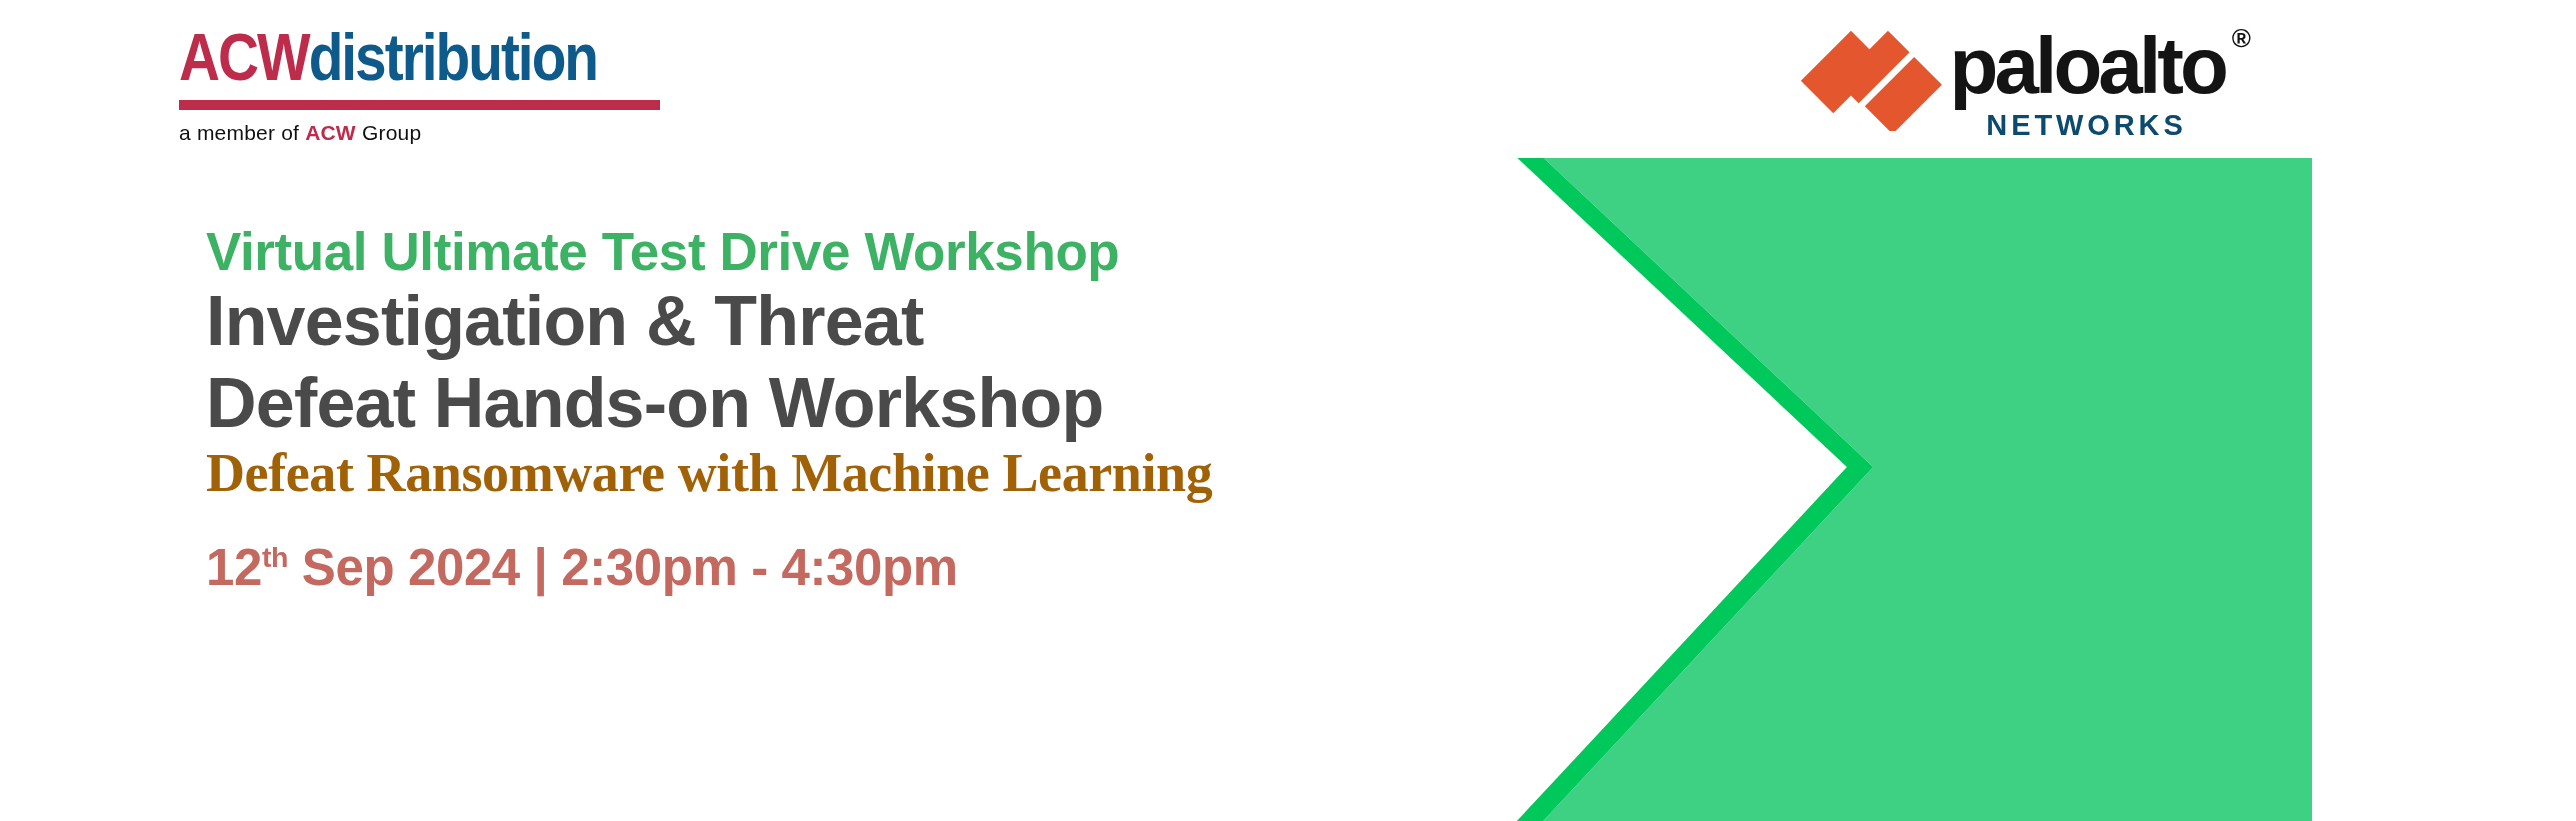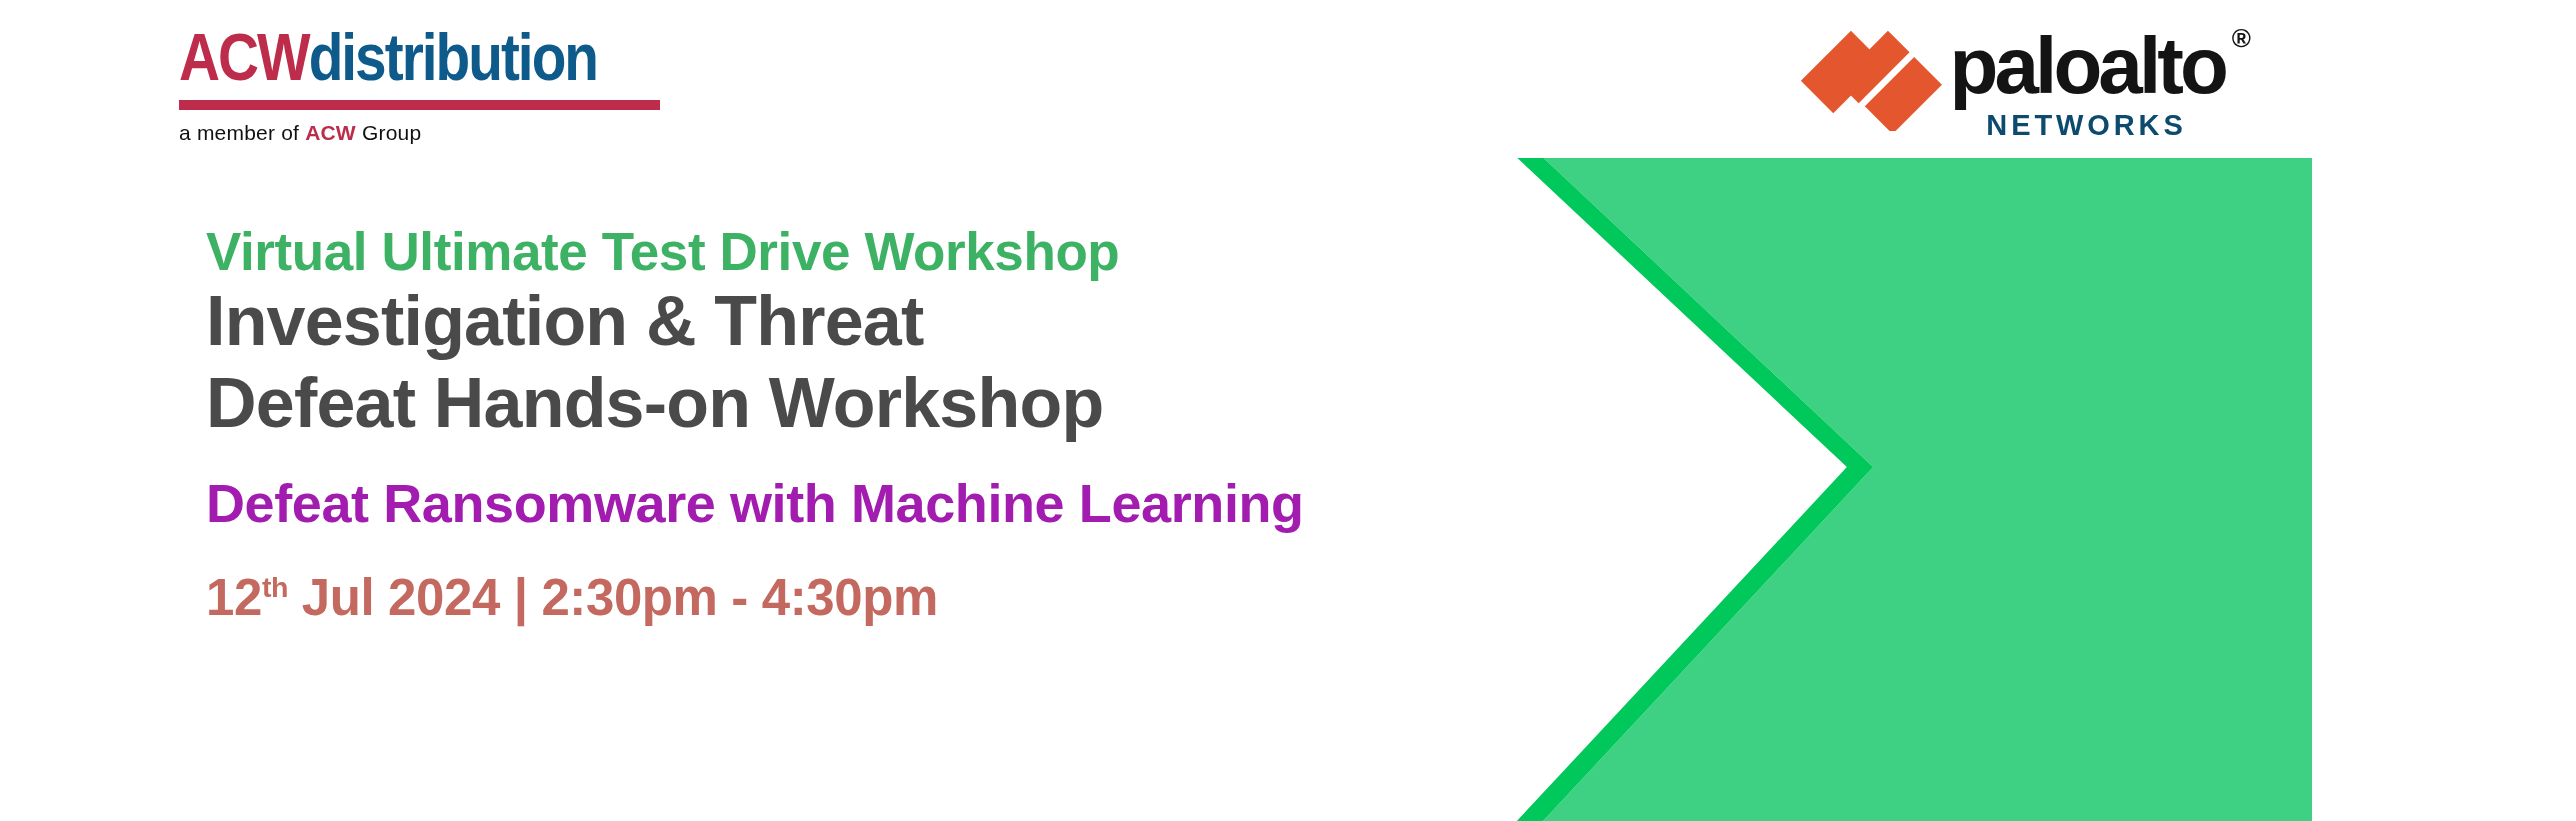--- a/index.html
+++ b/index.html
@@ -144,26 +144,26 @@
     font-family:"Liberation Sans", sans-serif;
     font-weight:bold;
     font-size:70px;
     line-height:82px;
     color:#4A4A4A;
     letter-spacing:-0.8px;
     white-space:nowrap;
   }
   .headline .hl-line { display:block; }
   .subhead {
-    margin-top:30px;
-    font-family:Liberation Sans, sans-serif;
+    margin-top:0;
+    font-family:Liberation Serif, serif;
     font-weight:bold;
     font-size:54px;
     line-height:59px;
-    color:#a21caf;
+    color:#a16207;
     white-space:nowrap;
     letter-spacing:-0.4px;
   }
   .datetime {
     margin-top:37px;
     font-family:"Liberation Sans", sans-serif;
     font-weight:bold;
     font-size:51px;
     line-height:56px;
     color:#C4695F;
@@ -241,18 +241,18 @@
 
     <div class="eyebrow">Virtual Ultimate Test Drive Workshop</div>
 
     <div class="headline">
       <span class="hl-line">Investigation &amp; Threat</span>
       <span class="hl-line">Defeat Hands-on Workshop</span>
     </div>
 
     <div class="subhead">Defeat Ransomware with Machine Learning</div>
 
-    <div class="datetime"><span>12</span><sup>th</sup><span> Jul 2024 | 2:30pm - 4:30pm</span></div>
+    <div class="datetime"><span>12</span><sup>th</sup><span> Sep 2024 | 2:30pm - 4:30pm</span></div>
 
   </div>
 
 </div>
 
 
 </body></html>

